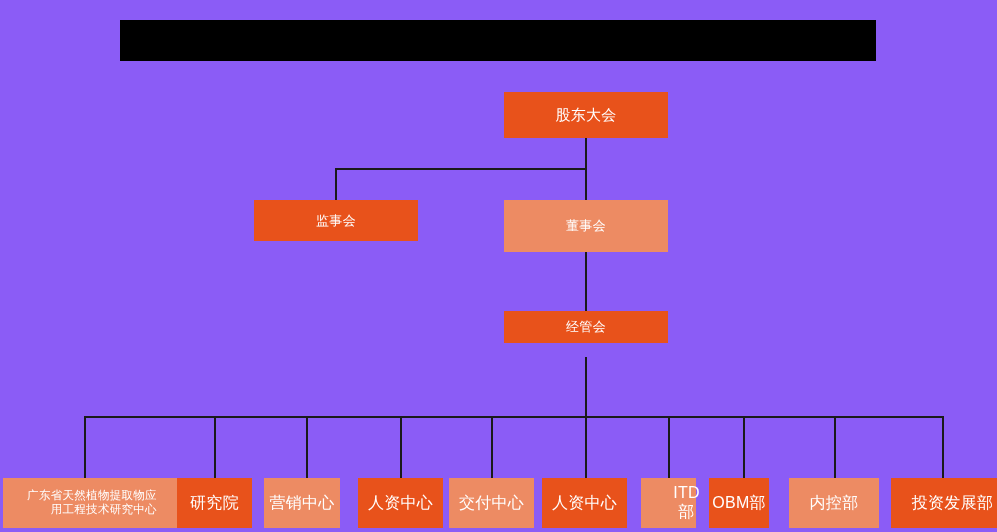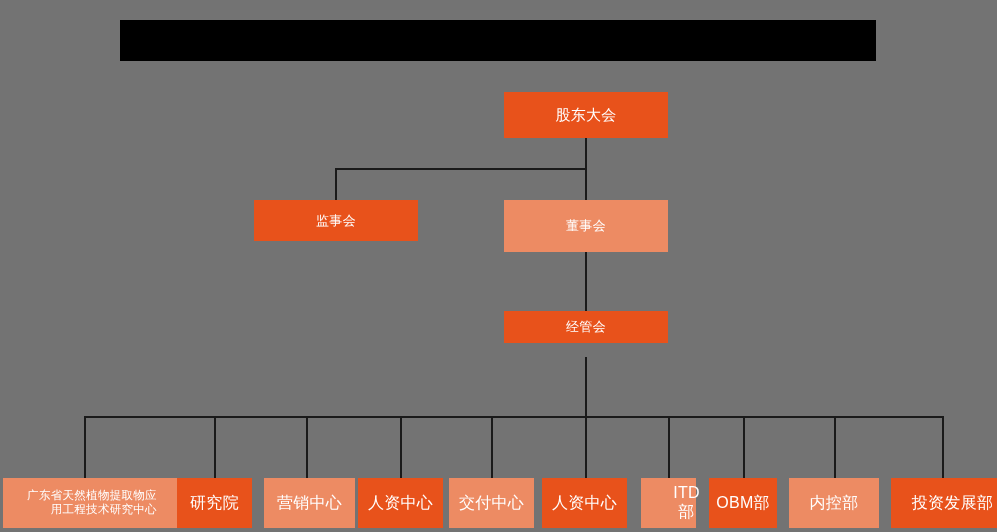--- a/index.html
+++ b/index.html
@@ -8,21 +8,21 @@
     padding: 0;
     background: #ffffff;
   }
   body {
     font-family: "Liberation Sans", "DejaVu Sans", sans-serif;
   }
   #chart-root {
     position: relative;
     width: 997px;
     height: 532px;
-    background: #737373;
+    background: #8b5cf6;
     overflow: hidden;
   }
 
   
   .title-banner {
     position: absolute;
     background: #000000;
   }
 
   
@@ -113,41 +113,41 @@
 
   <div class="node tone-light tier-leaf-small" style="left:3px; top:478px; width:178px; height:50px;text-align:right;">
     <span class="node-label">广东省天然植物提取物应
 用工程技术研究中心</span>
   </div>
 
   <div class="node tone-dark tier-leaf" style="left:177px; top:478px; width:75px; height:50px;">
     <span class="node-label">研究院</span>
   </div>
 
-  <div class="node tone-light tier-leaf" style="left:264px; top:478px; width:91px; height:50px;">
+  <div class="node tone-light tier-leaf" style="left:264px; top:478px; width:76px; height:50px;">
     <span class="node-label">营销中心</span>
   </div>
 
   <div class="node tone-dark tier-leaf" style="left:358px; top:478px; width:85px; height:50px;">
     <span class="node-label">人资中心</span>
   </div>
 
   <div class="node tone-light tier-leaf" style="left:449px; top:478px; width:85px; height:50px;">
     <span class="node-label">交付中心</span>
   </div>
 
   <div class="node tone-dark tier-leaf" style="left:542px; top:478px; width:85px; height:50px;">
     <span class="node-label">人资中心</span>
   </div>
 
   <div class="node tone-light tier-leaf" style="left:641px; top:478px; width:55px; height:50px;padding-left:36px;">
     <span class="node-label">ITD部</span>
   </div>
 
-  <div class="node tone-dark tier-leaf" style="left:709px; top:478px; width:68px; height:50px;">
+  <div class="node tone-dark tier-leaf" style="left:709px; top:478px; width:60px; height:50px;">
     <span class="node-label">OBM部</span>
   </div>
 
   <div class="node tone-light tier-leaf" style="left:789px; top:478px; width:90px; height:50px;">
     <span class="node-label">内控部</span>
   </div>
 
   <div class="node tone-dark tier-leaf" style="left:891px; top:478px; width:123px; height:50px;">
     <span class="node-label">投资发展部</span>
   </div>

